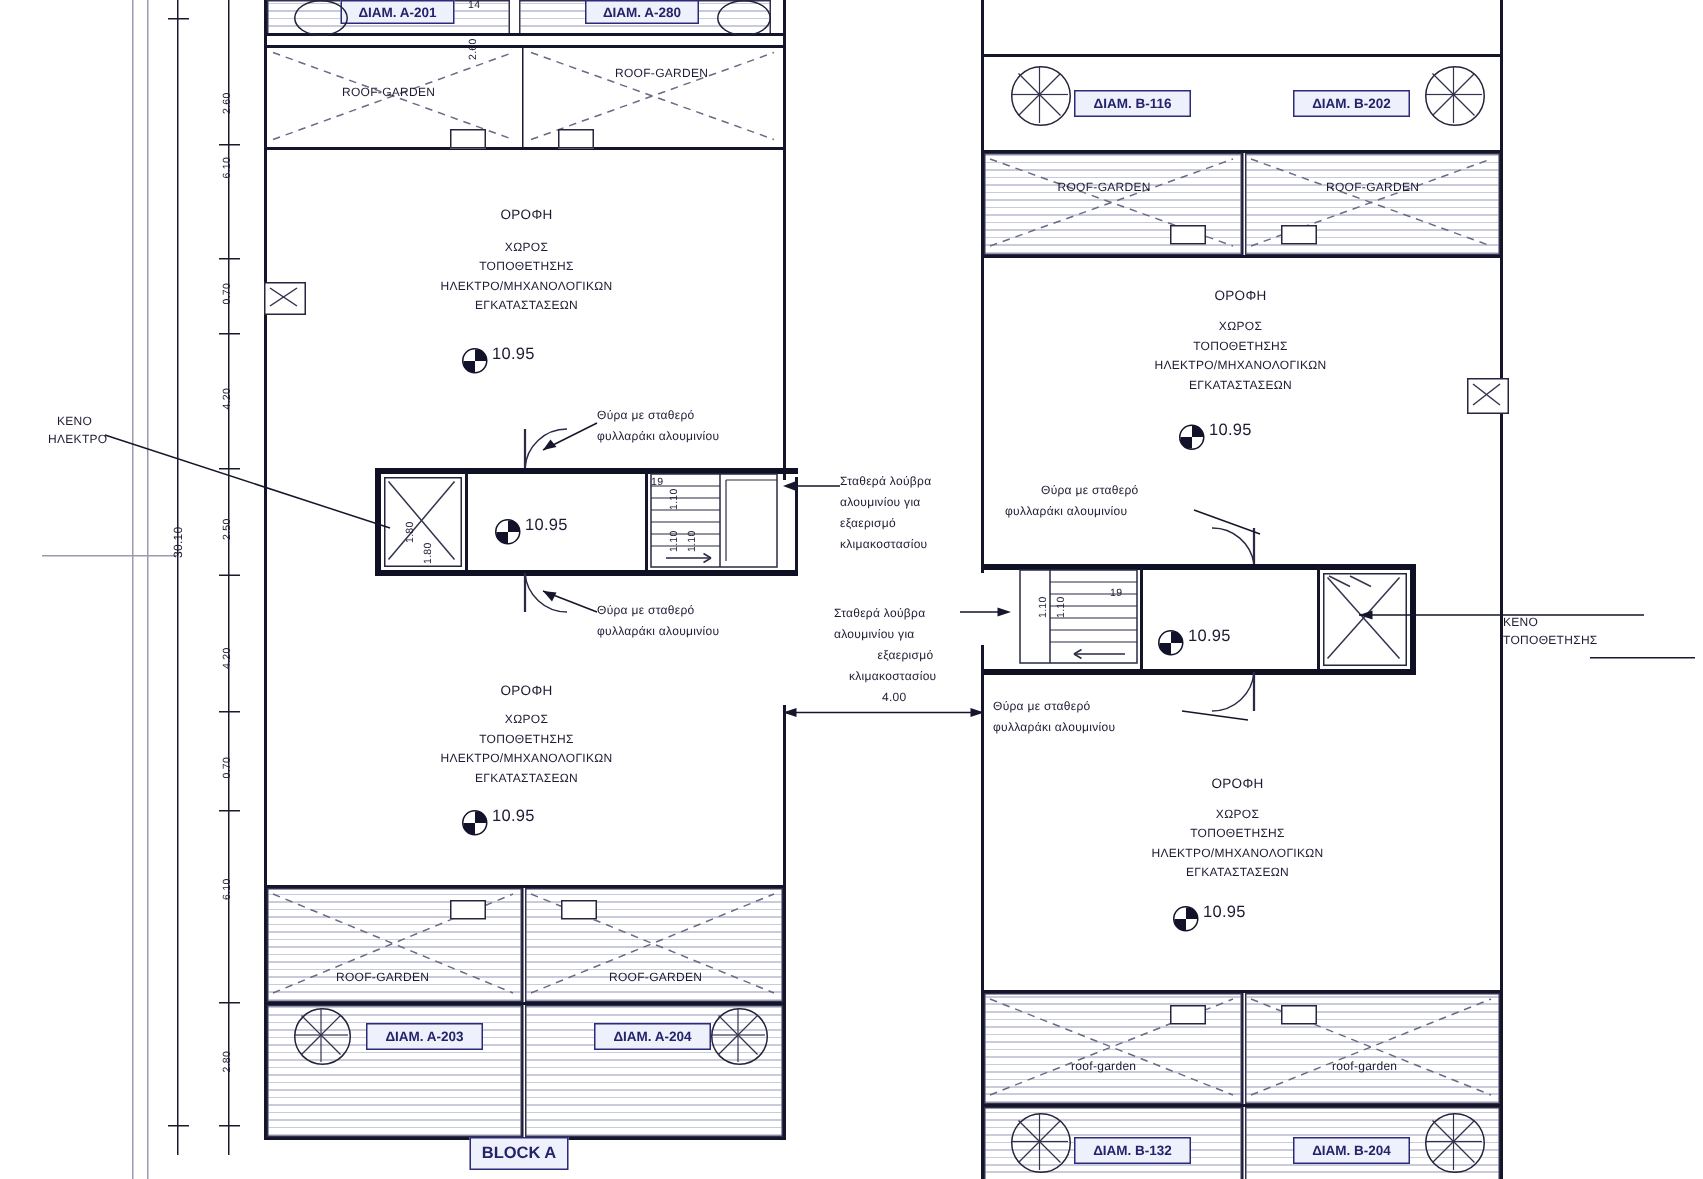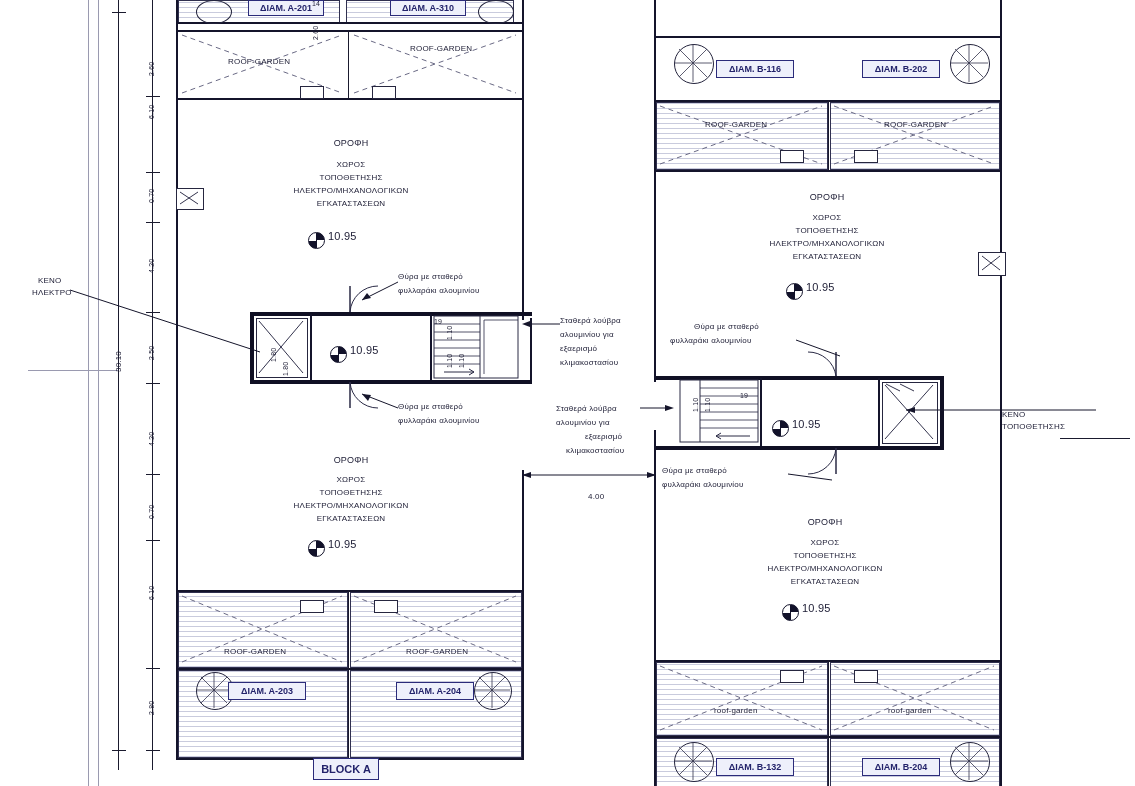--- a/index.html
+++ b/index.html
@@ -68,22 +68,22 @@
 
   <div class="ln vw" style="left:176px;top:0;height:760px;"></div>
   <div class="ln vw" style="left:522px;top:0;height:320px;"></div>
   <div class="ln vw" style="left:522px;top:470px;height:290px;"></div>
   <div class="ln vw" style="left:530px;top:318px;height:64px;"></div>
   <div class="ln hw" style="left:176px;top:758px;width:348px;"></div>
 
   <div class="rg" style="left:178px;top:0;width:160px;height:22px;"></div>
   <div class="rg" style="left:346px;top:0;width:166px;height:22px;"></div>
   <div class="ln hw" style="left:176px;top:22px;width:348px;"></div>
-  <div class="box" style="left:248px;top:0;width:74px;height:14px;">ΔΙΑΜ. Α-201</div>
-  <div class="box" style="left:390px;top:0;width:74px;height:14px;">ΔΙΑΜ. Α-310</div>
+  <div class="box" style="left:227px;top:0;width:74px;height:14px;">ΔΙΑΜ. Α-201</div>
+  <div class="box" style="left:390px;top:0;width:74px;height:14px;">ΔΙΑΜ. Α-280</div>
   <div class="circ" style="left:196px;top:0;width:34px;height:22px;"></div>
   <div class="circ" style="left:478px;top:0;width:34px;height:22px;"></div>
   <div class="lbl tiny" style="left:312px;top:0;">14</div>
 
   <div class="ln hw" style="left:176px;top:30px;width:348px;"></div>
   <div class="ln hw" style="left:176px;top:98px;width:348px;"></div>
   <div class="ln v" style="left:348px;top:30px;height:68px;"></div>
   <svg style="left:180px;top:33px;width:164px;height:62px;">
     <line x1="2" y1="2" x2="162" y2="60" stroke="#6a6a85" stroke-width="1" stroke-dasharray="5,4"></line>
     <line x1="2" y1="60" x2="162" y2="2" stroke="#6a6a85" stroke-width="1" stroke-dasharray="5,4"></line>
@@ -205,21 +205,21 @@
       <line x1="18" y1="18" x2="18" y2="0"></line>
         <line x1="18" y1="18" x2="31" y2="5"></line>
       <line x1="18" y1="18" x2="36" y2="18"></line>
         <line x1="18" y1="18" x2="31" y2="31"></line>
       <line x1="18" y1="18" x2="18" y2="36"></line>
         <line x1="18" y1="18" x2="5" y2="31"></line>
       <line x1="18" y1="18" x2="0" y2="18"></line>
         <line x1="18" y1="18" x2="5" y2="5"></line>
     </g>
   </svg>
-  <div class="box" style="left:228px;top:682px;width:76px;height:16px;">ΔΙΑΜ. Α-203</div>
+  <div class="box" style="left:244px;top:682px;width:76px;height:16px;">ΔΙΑΜ. Α-203</div>
   <div class="box" style="left:396px;top:682px;width:76px;height:16px;">ΔΙΑΜ. Α-204</div>
 
   <div class="box xl" style="left:313px;top:758px;width:64px;height:20px;font-size:11px;">BLOCK A</div>
 
   <div class="ln vw" style="left:654px;top:0;height:382px;"></div>
   <div class="ln vw" style="left:654px;top:430px;height:356px;"></div>
   <div class="ln vw" style="left:1000px;top:0;height:786px;"></div>
   <div class="ln hw" style="left:654px;top:36px;width:348px;"></div>
 
   <div class="circ" style="left:674px;top:44px;width:38px;height:38px;"></div>
@@ -411,21 +411,21 @@
   <div class="lbl sm" style="left:560px;top:358px;">κλιμακοστασίου</div>
   <svg style="left:522px;top:322px;width:40px;height:6px;">
     <line x1="38" y1="2" x2="4" y2="2" stroke="#15152b" stroke-width="1"></line>
     <path d="M0 2 l8 -3 l0 6 z" fill="#15152b"></path>
   </svg>
 
   <div class="lbl sm" style="left:556px;top:404px;">Σταθερά λούβρα</div>
   <div class="lbl sm" style="left:556px;top:418px;">αλουμινίου για</div>
   <div class="lbl sm" style="left:585px;top:432px;">εξαερισμό</div>
   <div class="lbl sm" style="left:566px;top:446px;">κλιμακοστασίου</div>
-  <div class="lbl sm" style="left:588px;top:460px;margin-top:32px;">4.00</div>
+  <div class="lbl sm" style="left:588px;top:460px;">4.00</div>
   <svg style="left:640px;top:404px;width:34px;height:8px;">
     <line x1="0" y1="4" x2="28" y2="4" stroke="#15152b" stroke-width="1"></line>
     <path d="M34 4 l-9 -3 l0 6 z" fill="#15152b"></path>
   </svg>
   <svg style="left:522px;top:470px;width:134px;height:10px;">
     <line x1="2" y1="5" x2="132" y2="5" stroke="#15152b" stroke-width="1"></line>
     <path d="M0 5 l9 -3 l0 6 z" fill="#15152b"></path>
     <path d="M134 5 l-9 -3 l0 6 z" fill="#15152b"></path>
   </svg>
 

